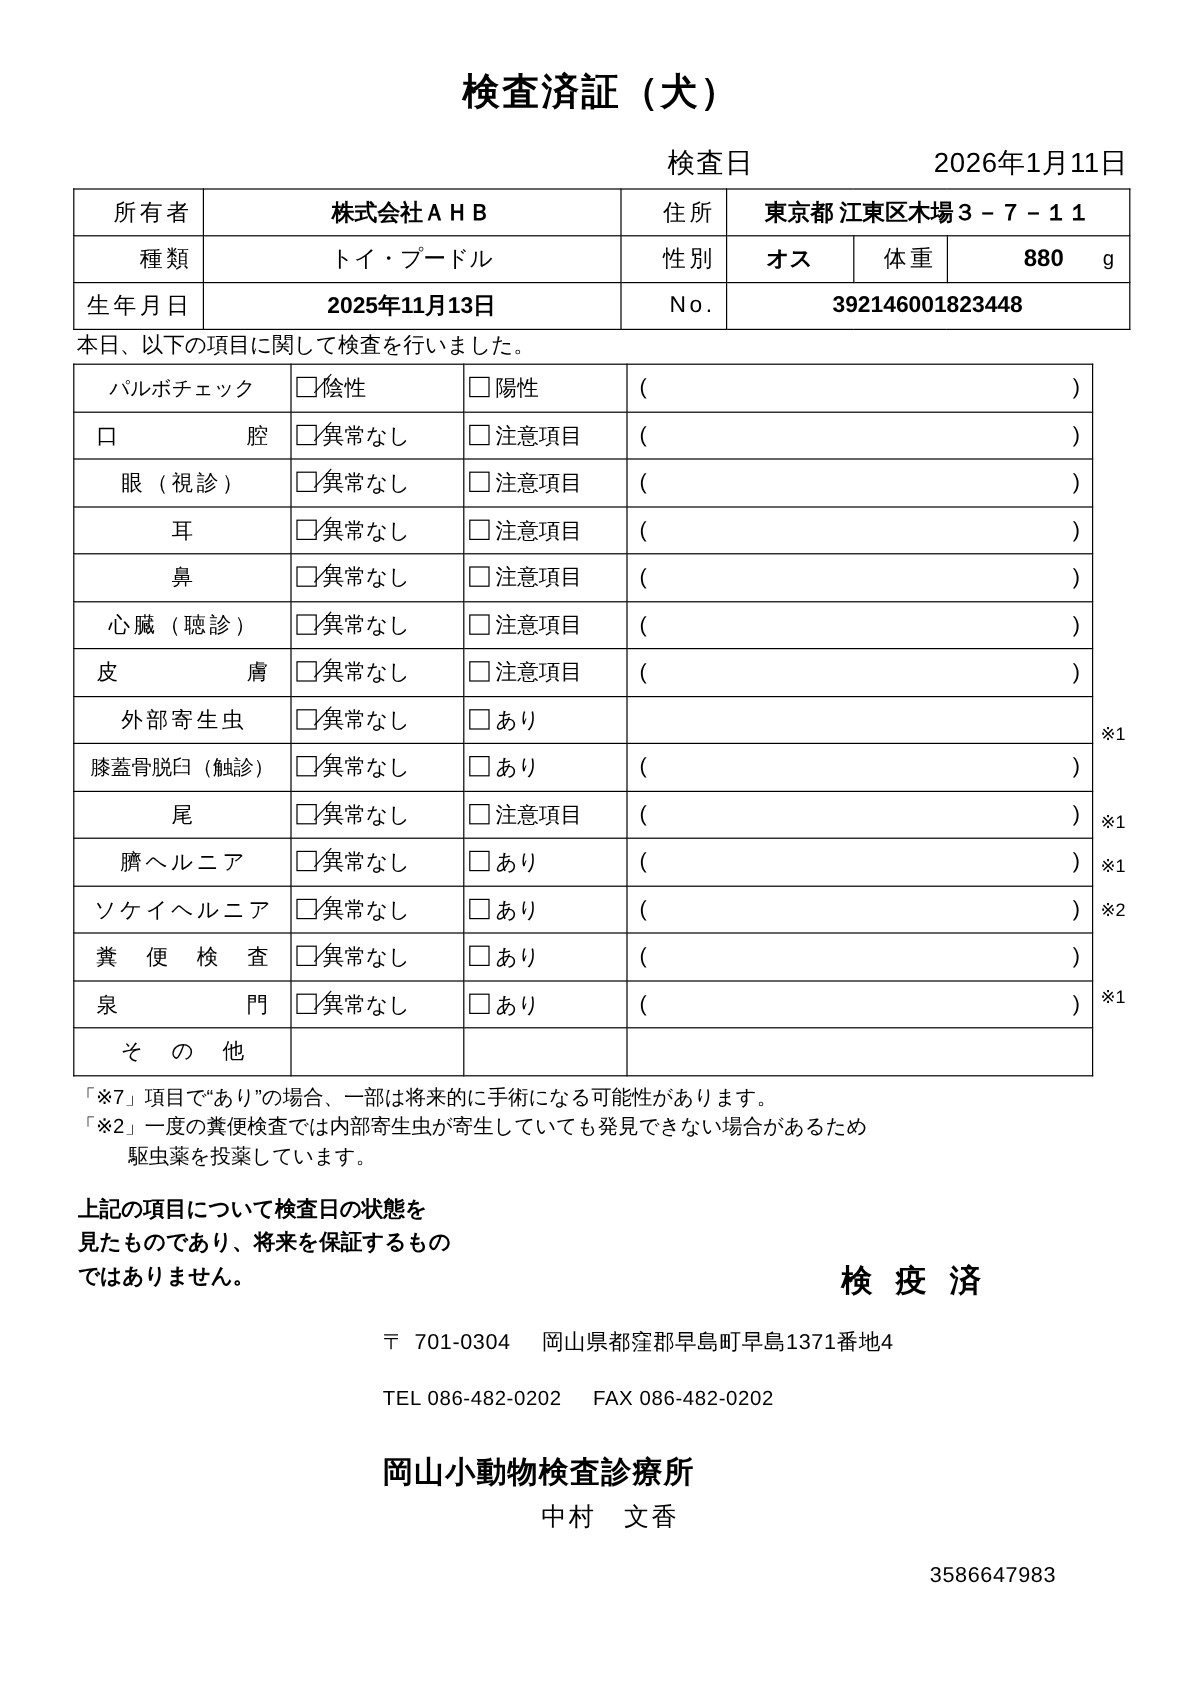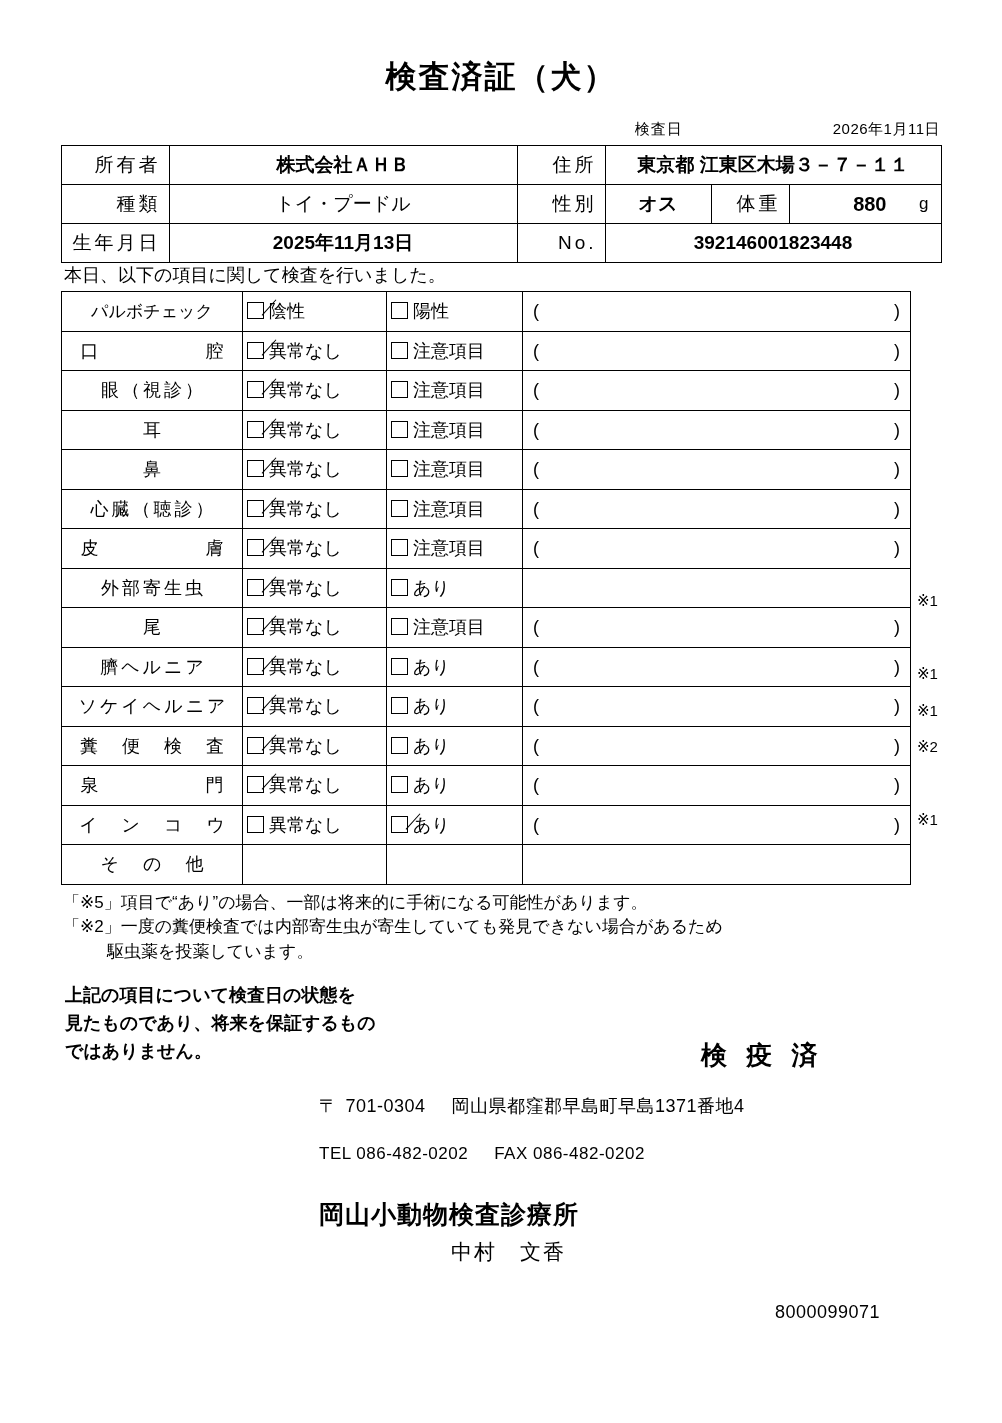--- a/index.html
+++ b/index.html
@@ -29,21 +29,21 @@
     letter-spacing: 2px;
     margin-top: 56px;
   }
   
   .examdate-row {
     display: flex;
     justify-content: flex-end;
     align-items: baseline;
     margin-top: 22px;
     padding-right: 62px;
-    font-size: 15px;
+    font-size: 23px;
   }
   .examdate-label {
     margin-right: 150px;
     letter-spacing: 1px;
   }
   .examdate-value {
     letter-spacing: 0.5px;
   }
   
   .owner-table {
@@ -400,20 +400,31 @@
           <tr>
             <td class="c-name">
               <span class="spread2">外部寄生虫</span>
             </td>
             <td class="c-opt1"><span class="box checked"></span><span>異常なし</span></td>
             <td class="c-opt2"><span class="box"></span><span>あり</span></td>
             <td class="c-paren"></td>
           </tr>
           <tr>
             <td class="c-name">
+              <span class="tight">膝蓋骨脱臼（触診）</span>
+            </td>
+            <td class="c-opt1"><span class="box checked"></span><span>異常なし</span></td>
+            <td class="c-opt2"><span class="box"></span><span>あり</span></td>
+            <td class="c-paren">
+              <span class="paren-left">(</span>
+              <span class="paren-right">)</span>
+            </td>
+          </tr>
+          <tr>
+            <td class="c-name">
               <span class="spread">尾</span>
             </td>
             <td class="c-opt1"><span class="box checked"></span><span>異常なし</span></td>
             <td class="c-opt2"><span class="box"></span><span>注意項目</span></td>
             <td class="c-paren">
               <span class="paren-left">(</span>
               <span class="paren-right">)</span>
             </td>
           </tr>
           <tr>
@@ -448,31 +459,20 @@
               <span class="paren-left">(</span>
               <span class="paren-right">)</span>
             </td>
           </tr>
           <tr>
             <td class="c-name">
               <span class="spread">泉　　　　門</span>
             </td>
             <td class="c-opt1"><span class="box checked"></span><span>異常なし</span></td>
             <td class="c-opt2"><span class="box"></span><span>あり</span></td>
-            <td class="c-paren">
-              <span class="paren-left">(</span>
-              <span class="paren-right">)</span>
-            </td>
-          </tr>
-          <tr>
-            <td class="c-name">
-              <span class="spread2">イ　ン　コ　ウ</span>
-            </td>
-            <td class="c-opt1"><span class="box"></span><span>異常なし</span></td>
-            <td class="c-opt2"><span class="box checked"></span><span>あり</span></td>
             <td class="c-paren">
               <span class="paren-left">(</span>
               <span class="paren-right">)</span>
             </td>
           </tr>
           <tr>
             <td class="c-name">
               <span class="spread2">そ　の　他</span>
             </td>
             <td class="c-opt1"></td>
@@ -484,21 +484,21 @@
     <div id="notes-layer" style="position: absolute; left: 0px; top: 0px; width: 880px; height: 584px; pointer-events: none;">
         <div class="note-mark" style="top: 292px;">※1</div>
         <div class="note-mark" style="top: 365px;">※1</div>
         <div class="note-mark" style="top: 401.5px;">※1</div>
         <div class="note-mark" style="top: 438px;">※2</div>
         <div class="note-mark" style="top: 511px;">※1</div>
       </div>
   </div>
 
   <div class="footnotes">
-    <div>「※5」項目で“あり”の場合、一部は将来的に手術になる可能性があります。</div>
+    <div>「※7」項目で“あり”の場合、一部は将来的に手術になる可能性があります。</div>
     <div>「※2」一度の糞便検査では内部寄生虫が寄生していても発見できない場合があるため</div>
     <div class="fn-indent">駆虫薬を投薬しています。</div>
   </div>
 
   <div class="bottom">
     <div class="disclaimer">
       <div>上記の項目について検査日の状態を</div>
       <div>見たものであり、将来を保証するもの</div>
       <div>ではありません。</div>
     </div>
@@ -510,14 +510,14 @@
     </div>
 
     <div class="tel">
       <span>TEL 086-482-0202</span><span class="fax">FAX 086-482-0202</span>
     </div>
 
     <div class="clinic">岡山小動物検査診療所</div>
     <div class="doctor">中村　文香</div>
   </div>
 
-  <div class="serial">8000099071</div>
+  <div class="serial">3586647983</div>
 </div>
 
 </body></html>

